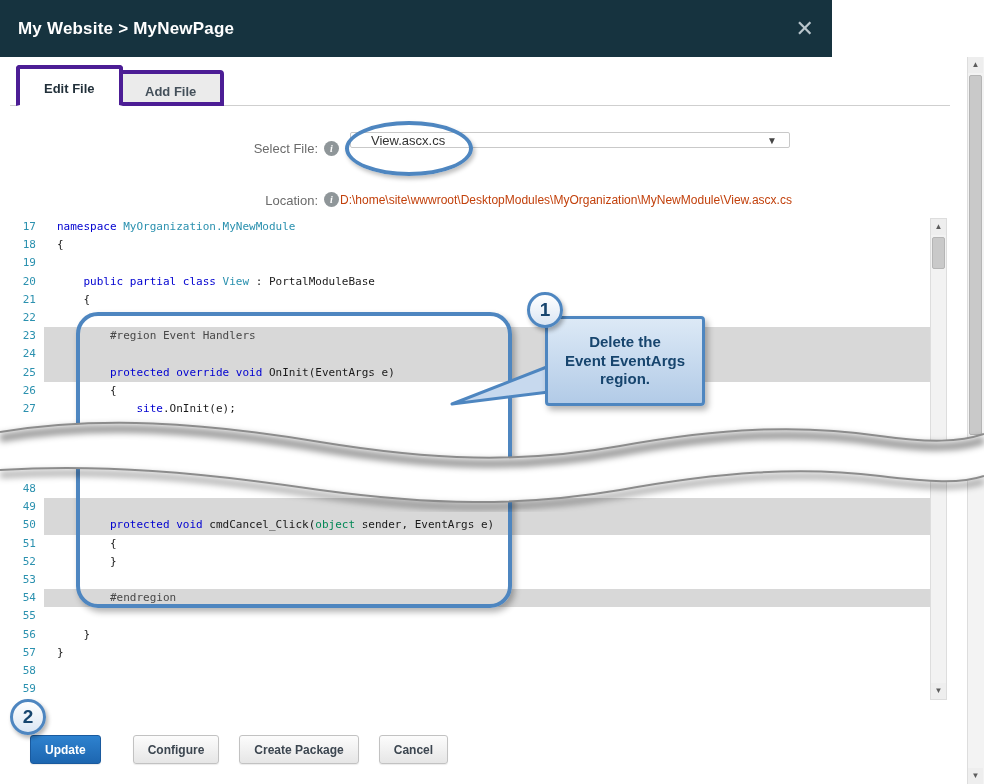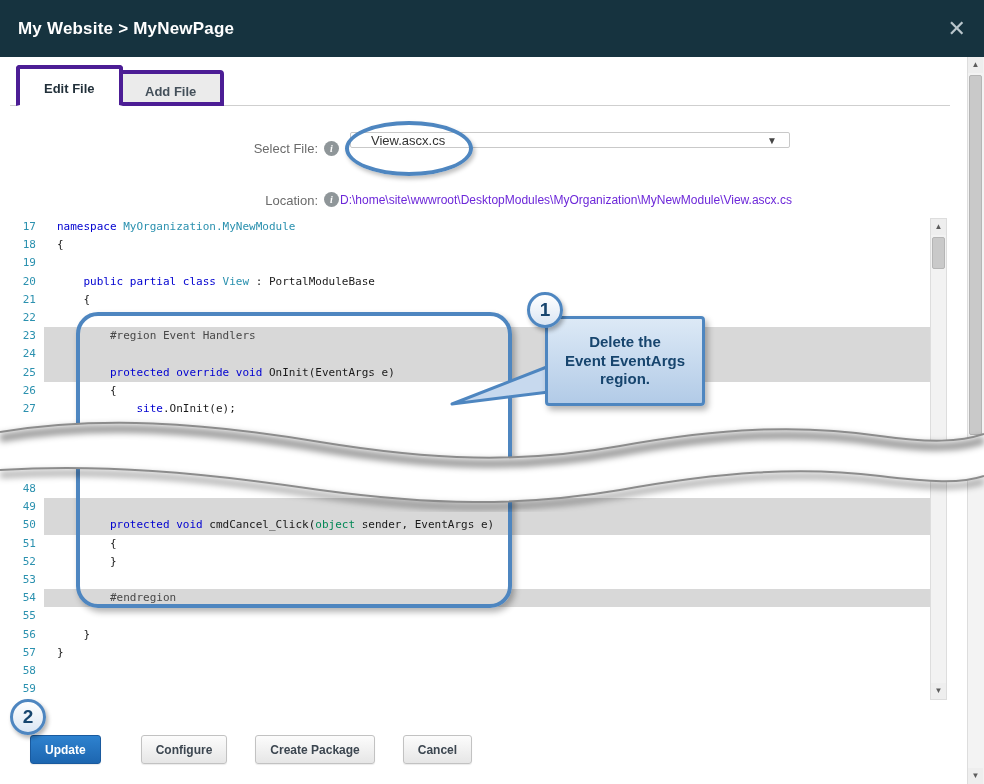--- a/index.html
+++ b/index.html
@@ -4,21 +4,21 @@
 <style>
   * { margin:0; padding:0; box-sizing:border-box; }
   body { background:#ffffff; }
   .page {
     position:relative; width:984px; height:784px; overflow:hidden;
     background:#ffffff; font-family:"Liberation Sans", sans-serif;
   }
 
   
   .header {
-    position:absolute; left:0; top:0; width:984px; height:57px;
+    position:absolute; left:0; top:0; width:832px; height:57px;
     background:#16333f; display:flex; align-items:center;
   }
   .header-title { margin-left:18px; color:#ffffff; font-size:17px; font-weight:bold; letter-spacing:.2px; }
   .close-x {
     margin-left:auto; margin-right:18px; color:#b9c6cc; font-size:22px; line-height:1;
     cursor:pointer; font-weight:normal;
   }
 
   
   .tab { position:absolute; top:65px; height:41px; line-height:40px; padding:0 24px;
@@ -40,21 +40,21 @@
   .info-location { left:324px; top:192px; }
 
   .dropdown {
     position:absolute; left:350px; top:132px; width:440px; height:16px;
     background:#ffffff; border:1px solid #c9c9c9; border-radius:2px;
     display:flex; align-items:center; cursor:pointer;
   }
   .dropdown-value { margin-left:20px; font-size:13px; color:#333333; }
   .dropdown-caret { margin-left:auto; margin-right:12px; font-size:10px; color:#444444; }
 
-  .location-value { position:absolute; left:340px; top:193px; font-size:12px; color:#6d28d9; }
+  .location-value { position:absolute; left:340px; top:193px; font-size:12px; color:#c2410c; }
 
   
   .editor { position:absolute; left:10px; top:218px; width:920px; height:482px; background:#ffffff; }
   .code-row { display:flex; height:18.2px; line-height:18.2px;
     font-family:"DejaVu Sans Mono", monospace; font-size:11px; }
   .ln { flex:none; width:34px; text-align:right; padding-right:8px; color:#2b91af; }
   .code { flex:1; white-space:pre; padding-left:13px; color:#1a1a1a; }
   .code-row.hl .code { background:#d8d8d8; }
   .code-gap { height:62px; }
   .tok-kw { color:#0000d0; }
@@ -101,21 +101,21 @@
   .badge {
     position:absolute; width:36px; height:36px; border-radius:50%;
     background:linear-gradient(180deg,#ffffff,#dbe6f3);
     border:3px solid #4e86c0; box-shadow:2px 3px 4px rgba(0,0,0,0.3); z-index:9;
     text-align:center; line-height:30px; color:#17456e; font-size:19px; font-weight:bold;
   }
   .badge-1 { left:527px; top:292px; }
   .badge-2 { left:10px; top:699px; }
 
   
-  .btn-row { position:absolute; left:30px; top:735px; display:flex; gap:28px; z-index:2; }
+  .btn-row { position:absolute; left:30px; top:735px; display:flex; gap:20px; z-index:2; }
   .btn {
     height:29px; padding:0 14px; font-size:12px; font-weight:bold; border-radius:3px; cursor:pointer;
     font-family:"Liberation Sans", sans-serif;
     background:linear-gradient(180deg,#fcfcfc,#e6e6e6); border:1px solid #c2c2c2; color:#3c4650;
     box-shadow:0 1px 1px rgba(0,0,0,0.08);
   }
   .btn-primary {
     background:linear-gradient(180deg,#2e82cf,#1d66b0); border:1px solid #1a5a9e; color:#ffffff;
   }
   .btn-gap { margin-left:12px; }

